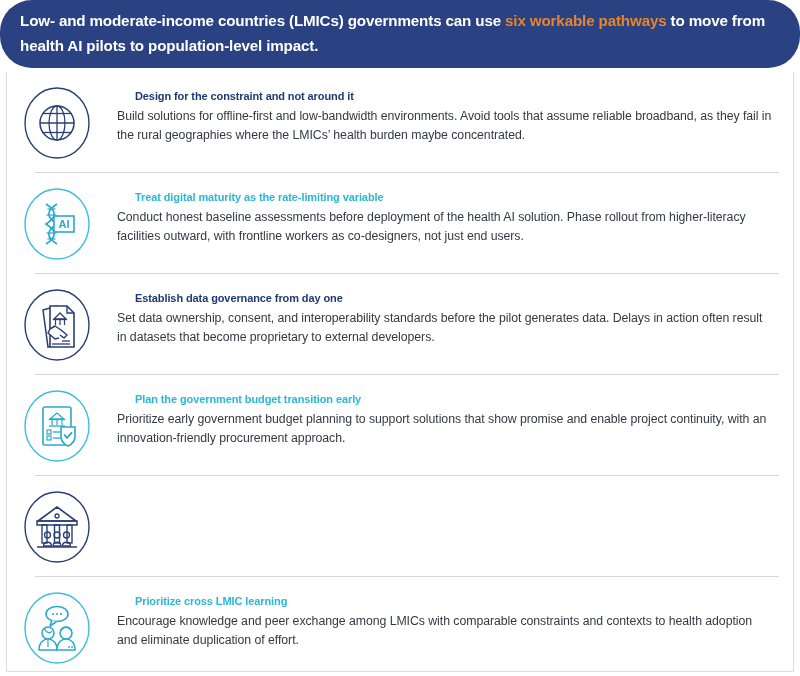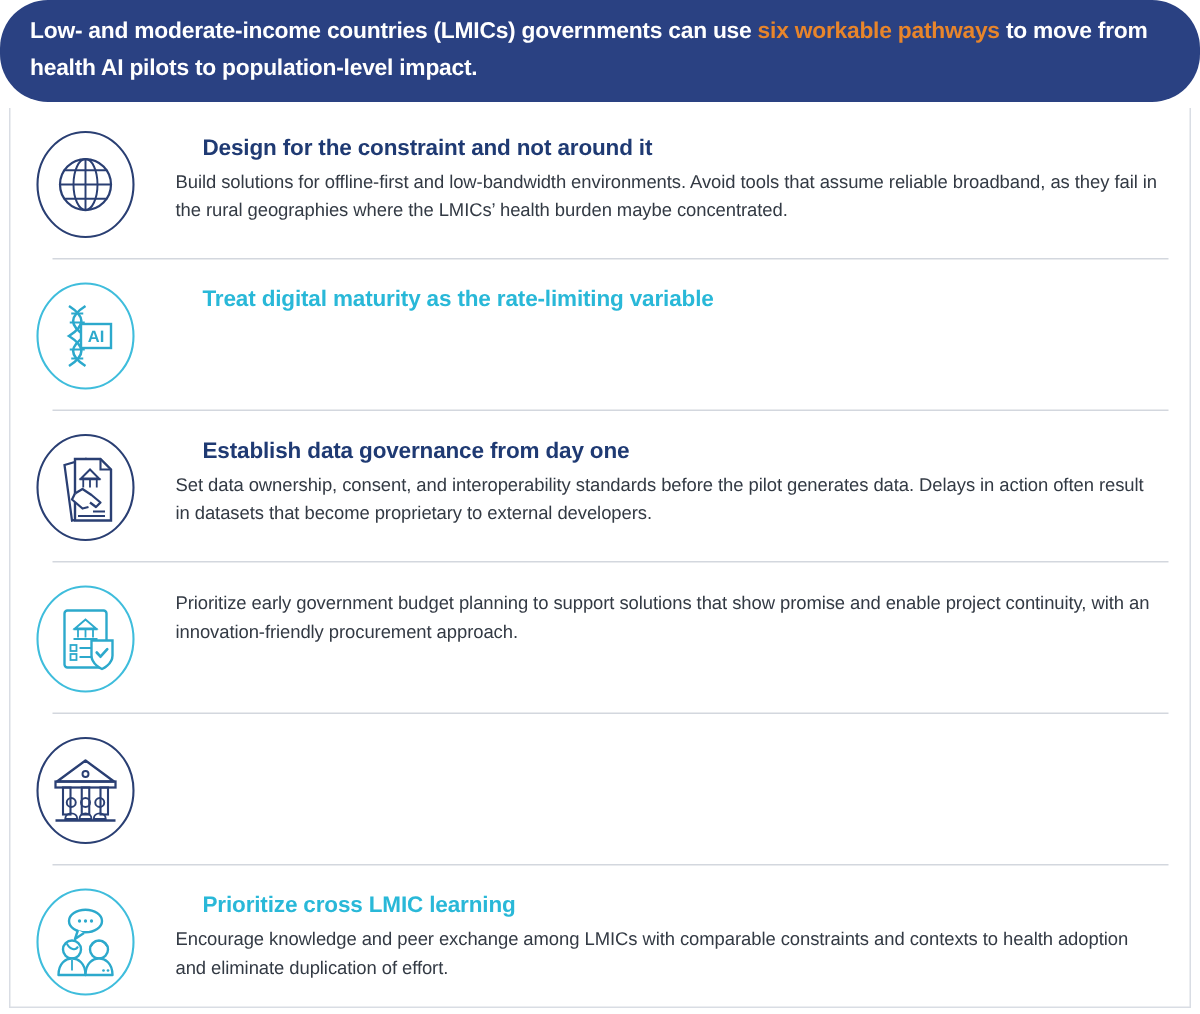--- a/index.html
+++ b/index.html
@@ -70,21 +70,21 @@
   }
   .icon-wrap svg { display: block; }
 
   .row-text {
     flex: 1 1 auto;
     padding-left: 14px;
     padding-top: 6px;
     padding-right: 4px;
   }
   .row-title {
-    font-size: 15px;
+    font-size: 11px;
     font-weight: bold;
     letter-spacing: -0.1px;
     margin-bottom: 5px;
     padding-left: 18px;
   }
   .row-desc {
     font-size: 12.3px;
     color: #333a44;
     line-height: 1.52;
     letter-spacing: -0.05px;
@@ -132,20 +132,21 @@
           <line x1="26.5" y1="22" x2="34.5" y2="22" stroke="#2CA9CC" stroke-width="1.2"></line>
           <line x1="25.5" y1="28" x2="35.5" y2="28" stroke="#2CA9CC" stroke-width="1.2"></line>
           <line x1="25.5" y1="46" x2="35.5" y2="46" stroke="#2CA9CC" stroke-width="1.2"></line>
           <line x1="26.5" y1="52" x2="34.5" y2="52" stroke="#2CA9CC" stroke-width="1.2"></line>
           <rect x="33" y="29" width="20" height="16" fill="#ffffff" stroke="#2CA9CC" stroke-width="1.6"></rect>
           <text x="43" y="41" font-family="'Liberation Sans',sans-serif" font-size="11" font-weight="bold" fill="#2CA9CC" text-anchor="middle">AI</text>
         </svg>
       </div>
       <div class="row-text">
         <div class="row-title">Treat digital maturity as the rate-limiting variable</div>
+        <div class="row-desc">Conduct honest baseline assessments before deployment of the health AI solution. Phase rollout from higher-literacy facilities outward, with frontline workers as co-designers, not just end users.</div>
       </div>
       <div class="divider"></div>
     </div>
 
     <div class="row navy">
       <div class="icon-wrap">
         <svg width="72" height="74" viewBox="0 0 72 74">
           <ellipse cx="36" cy="37" rx="32" ry="35" fill="none" stroke="#2A3F73" stroke-width="1.4"></ellipse>
           <path d="M22 22 L36 18 L44 55 L27 59 Z" fill="#ffffff" stroke="#2A3F73" stroke-width="1.5"></path>
           <path d="M29 18 h17 l7 7 v34 h-24 z" fill="#ffffff" stroke="#2A3F73" stroke-width="1.6"></path>
@@ -181,20 +182,21 @@
           <line x1="28" y1="37" x2="44" y2="37" stroke="#2CA9CC" stroke-width="1.3"></line>
           <rect x="26" y="41" width="4" height="4" fill="none" stroke="#2CA9CC" stroke-width="1.2"></rect>
           <rect x="26" y="47" width="4" height="4" fill="none" stroke="#2CA9CC" stroke-width="1.2"></rect>
           <line x1="32" y1="43" x2="44" y2="43" stroke="#2CA9CC" stroke-width="1.3"></line>
           <line x1="32" y1="49" x2="44" y2="49" stroke="#2CA9CC" stroke-width="1.3"></line>
           <path d="M40 38 h14 v10 c0 6 -7 9 -7 9 c0 0 -7 -3 -7 -9 z" fill="#ffffff" stroke="#2CA9CC" stroke-width="1.6"></path>
           <path d="M43.5 46 l2.5 2.8 l4.5 -5" fill="none" stroke="#2CA9CC" stroke-width="1.8" stroke-linecap="round" stroke-linejoin="round"></path>
         </svg>
       </div>
       <div class="row-text">
+        <div class="row-title">Plan the government budget transition early</div>
         <div class="row-desc">Prioritize early government budget planning to support solutions that show promise and enable project continuity, with an innovation-friendly procurement approach.</div>
       </div>
       <div class="divider"></div>
     </div>
 
     <div class="row navy">
       <div class="icon-wrap">
         <svg width="72" height="74" viewBox="0 0 72 74">
           <ellipse cx="36" cy="37" rx="32" ry="35" fill="none" stroke="#2A3F73" stroke-width="1.4"></ellipse>
           <path d="M36 17 L55 31 H17 Z" fill="none" stroke="#2A3F73" stroke-width="1.6" stroke-linejoin="round"></path>

